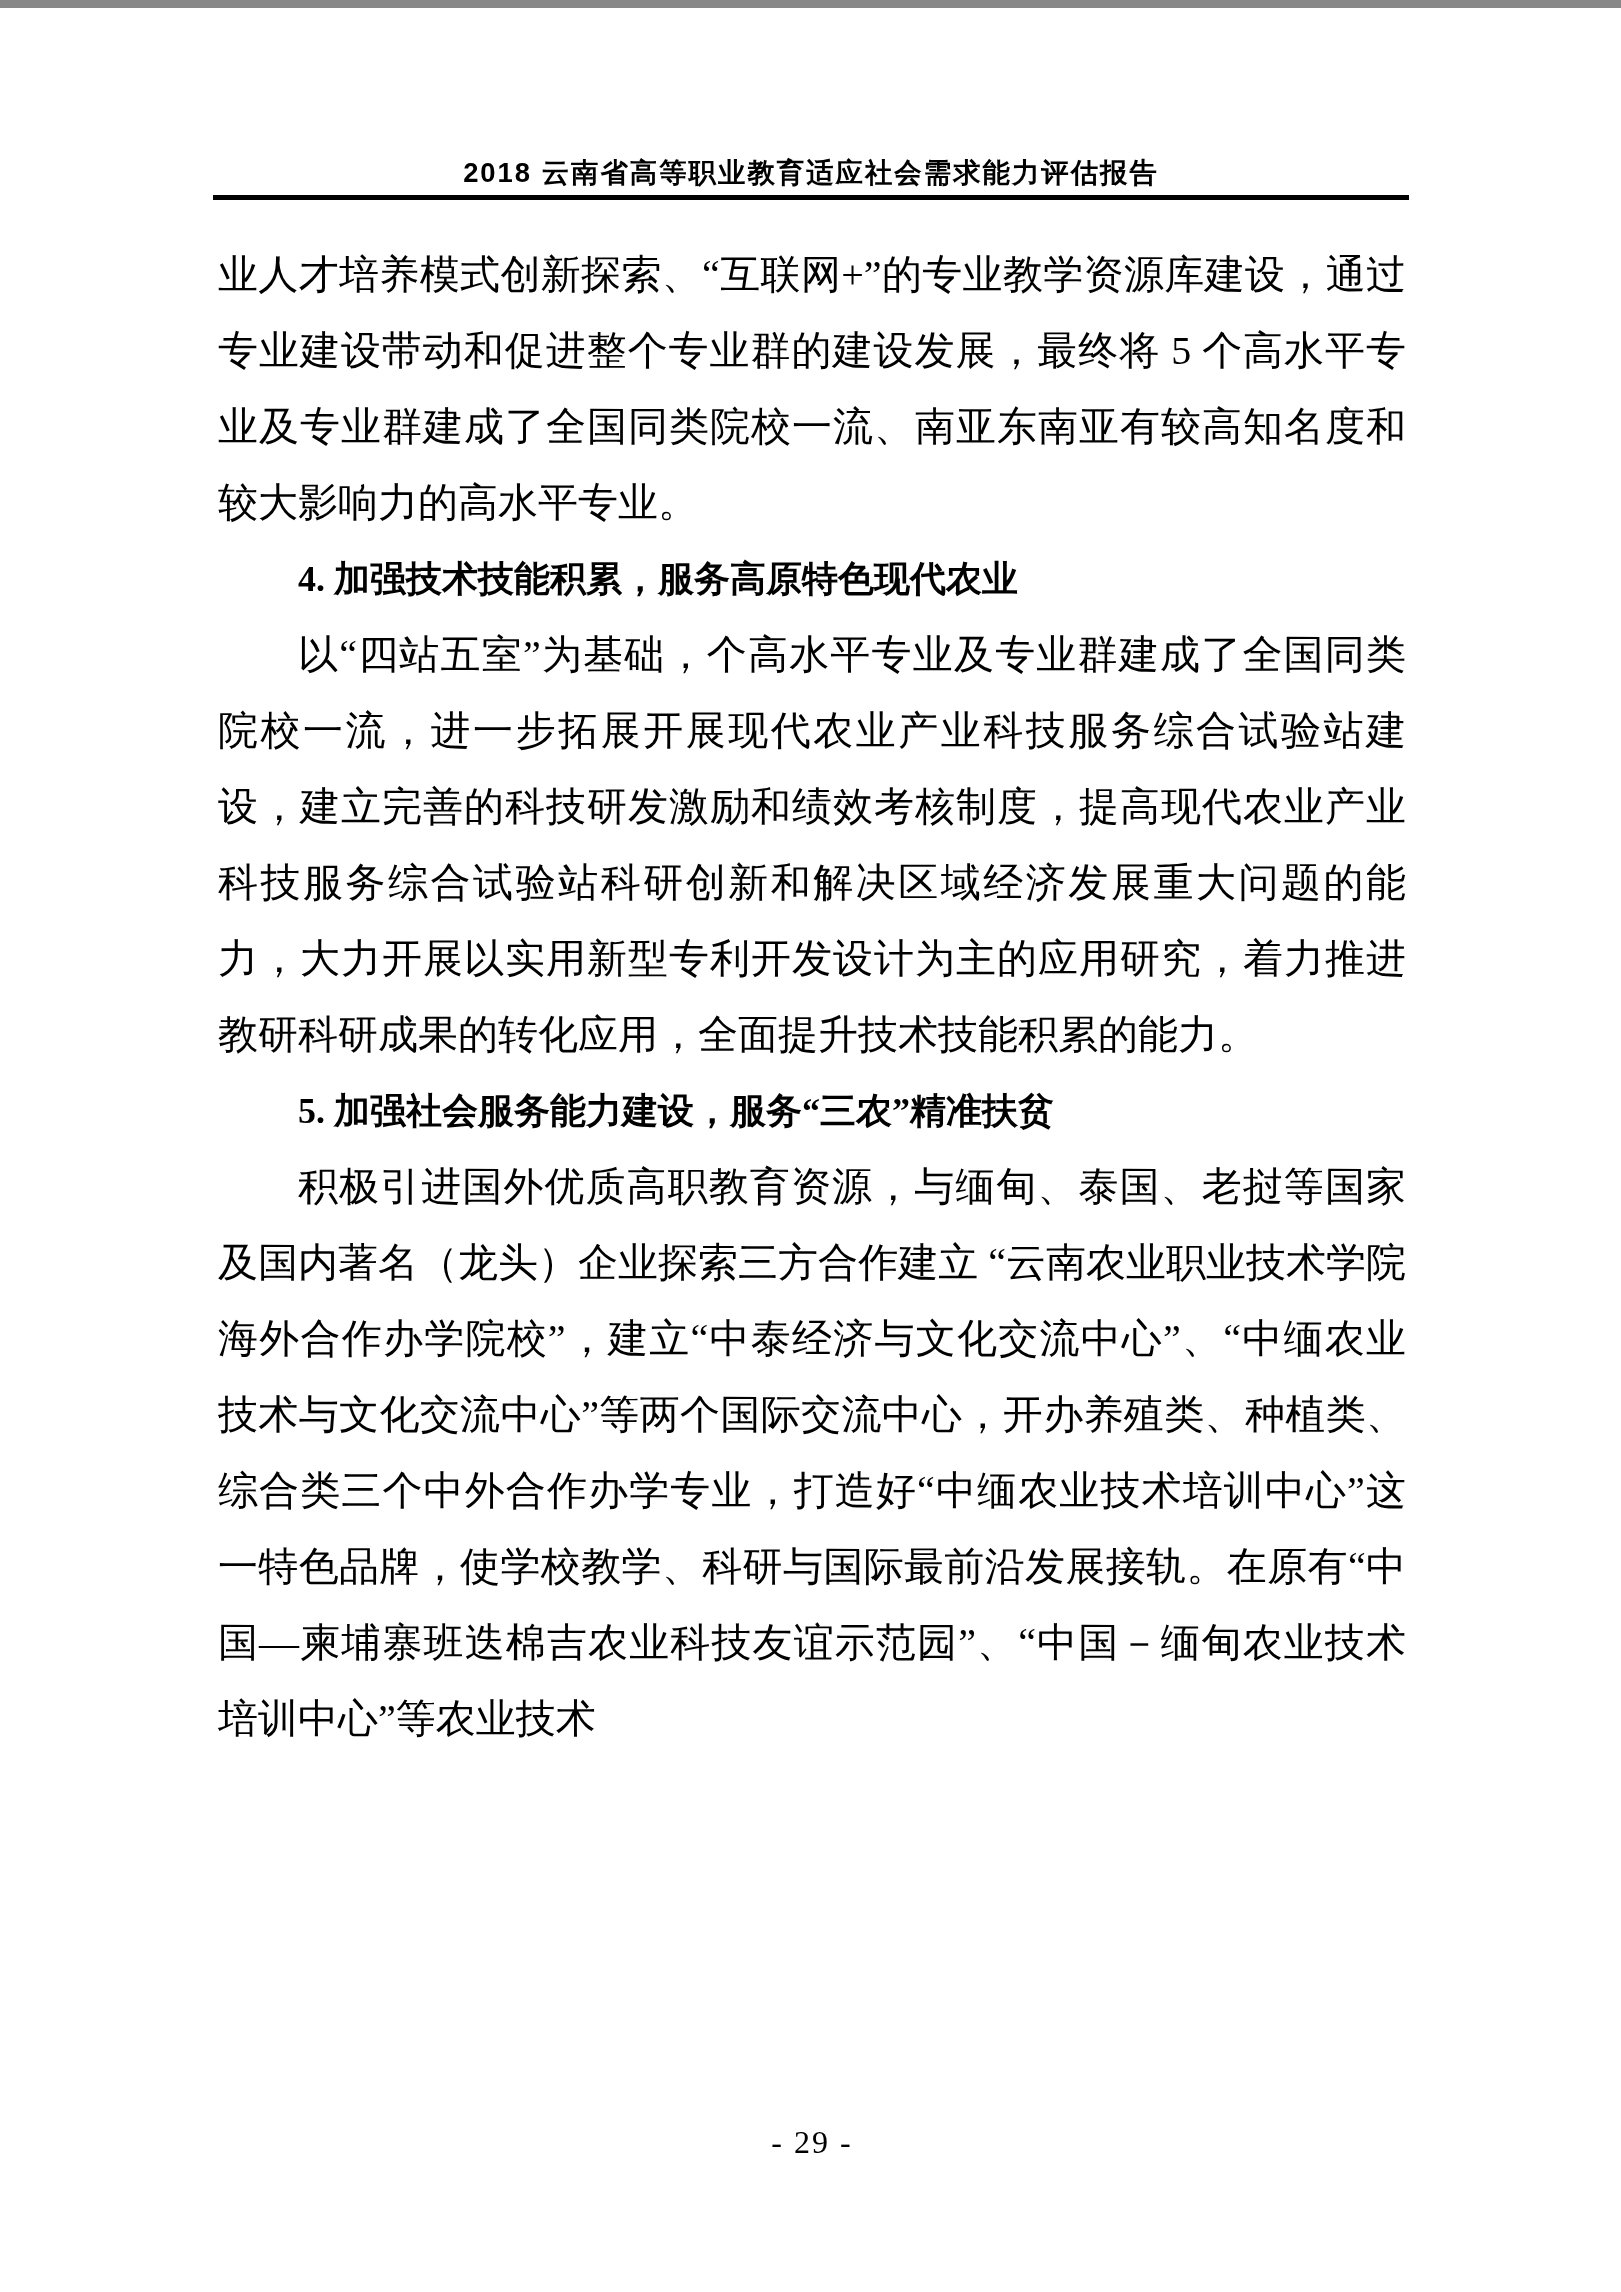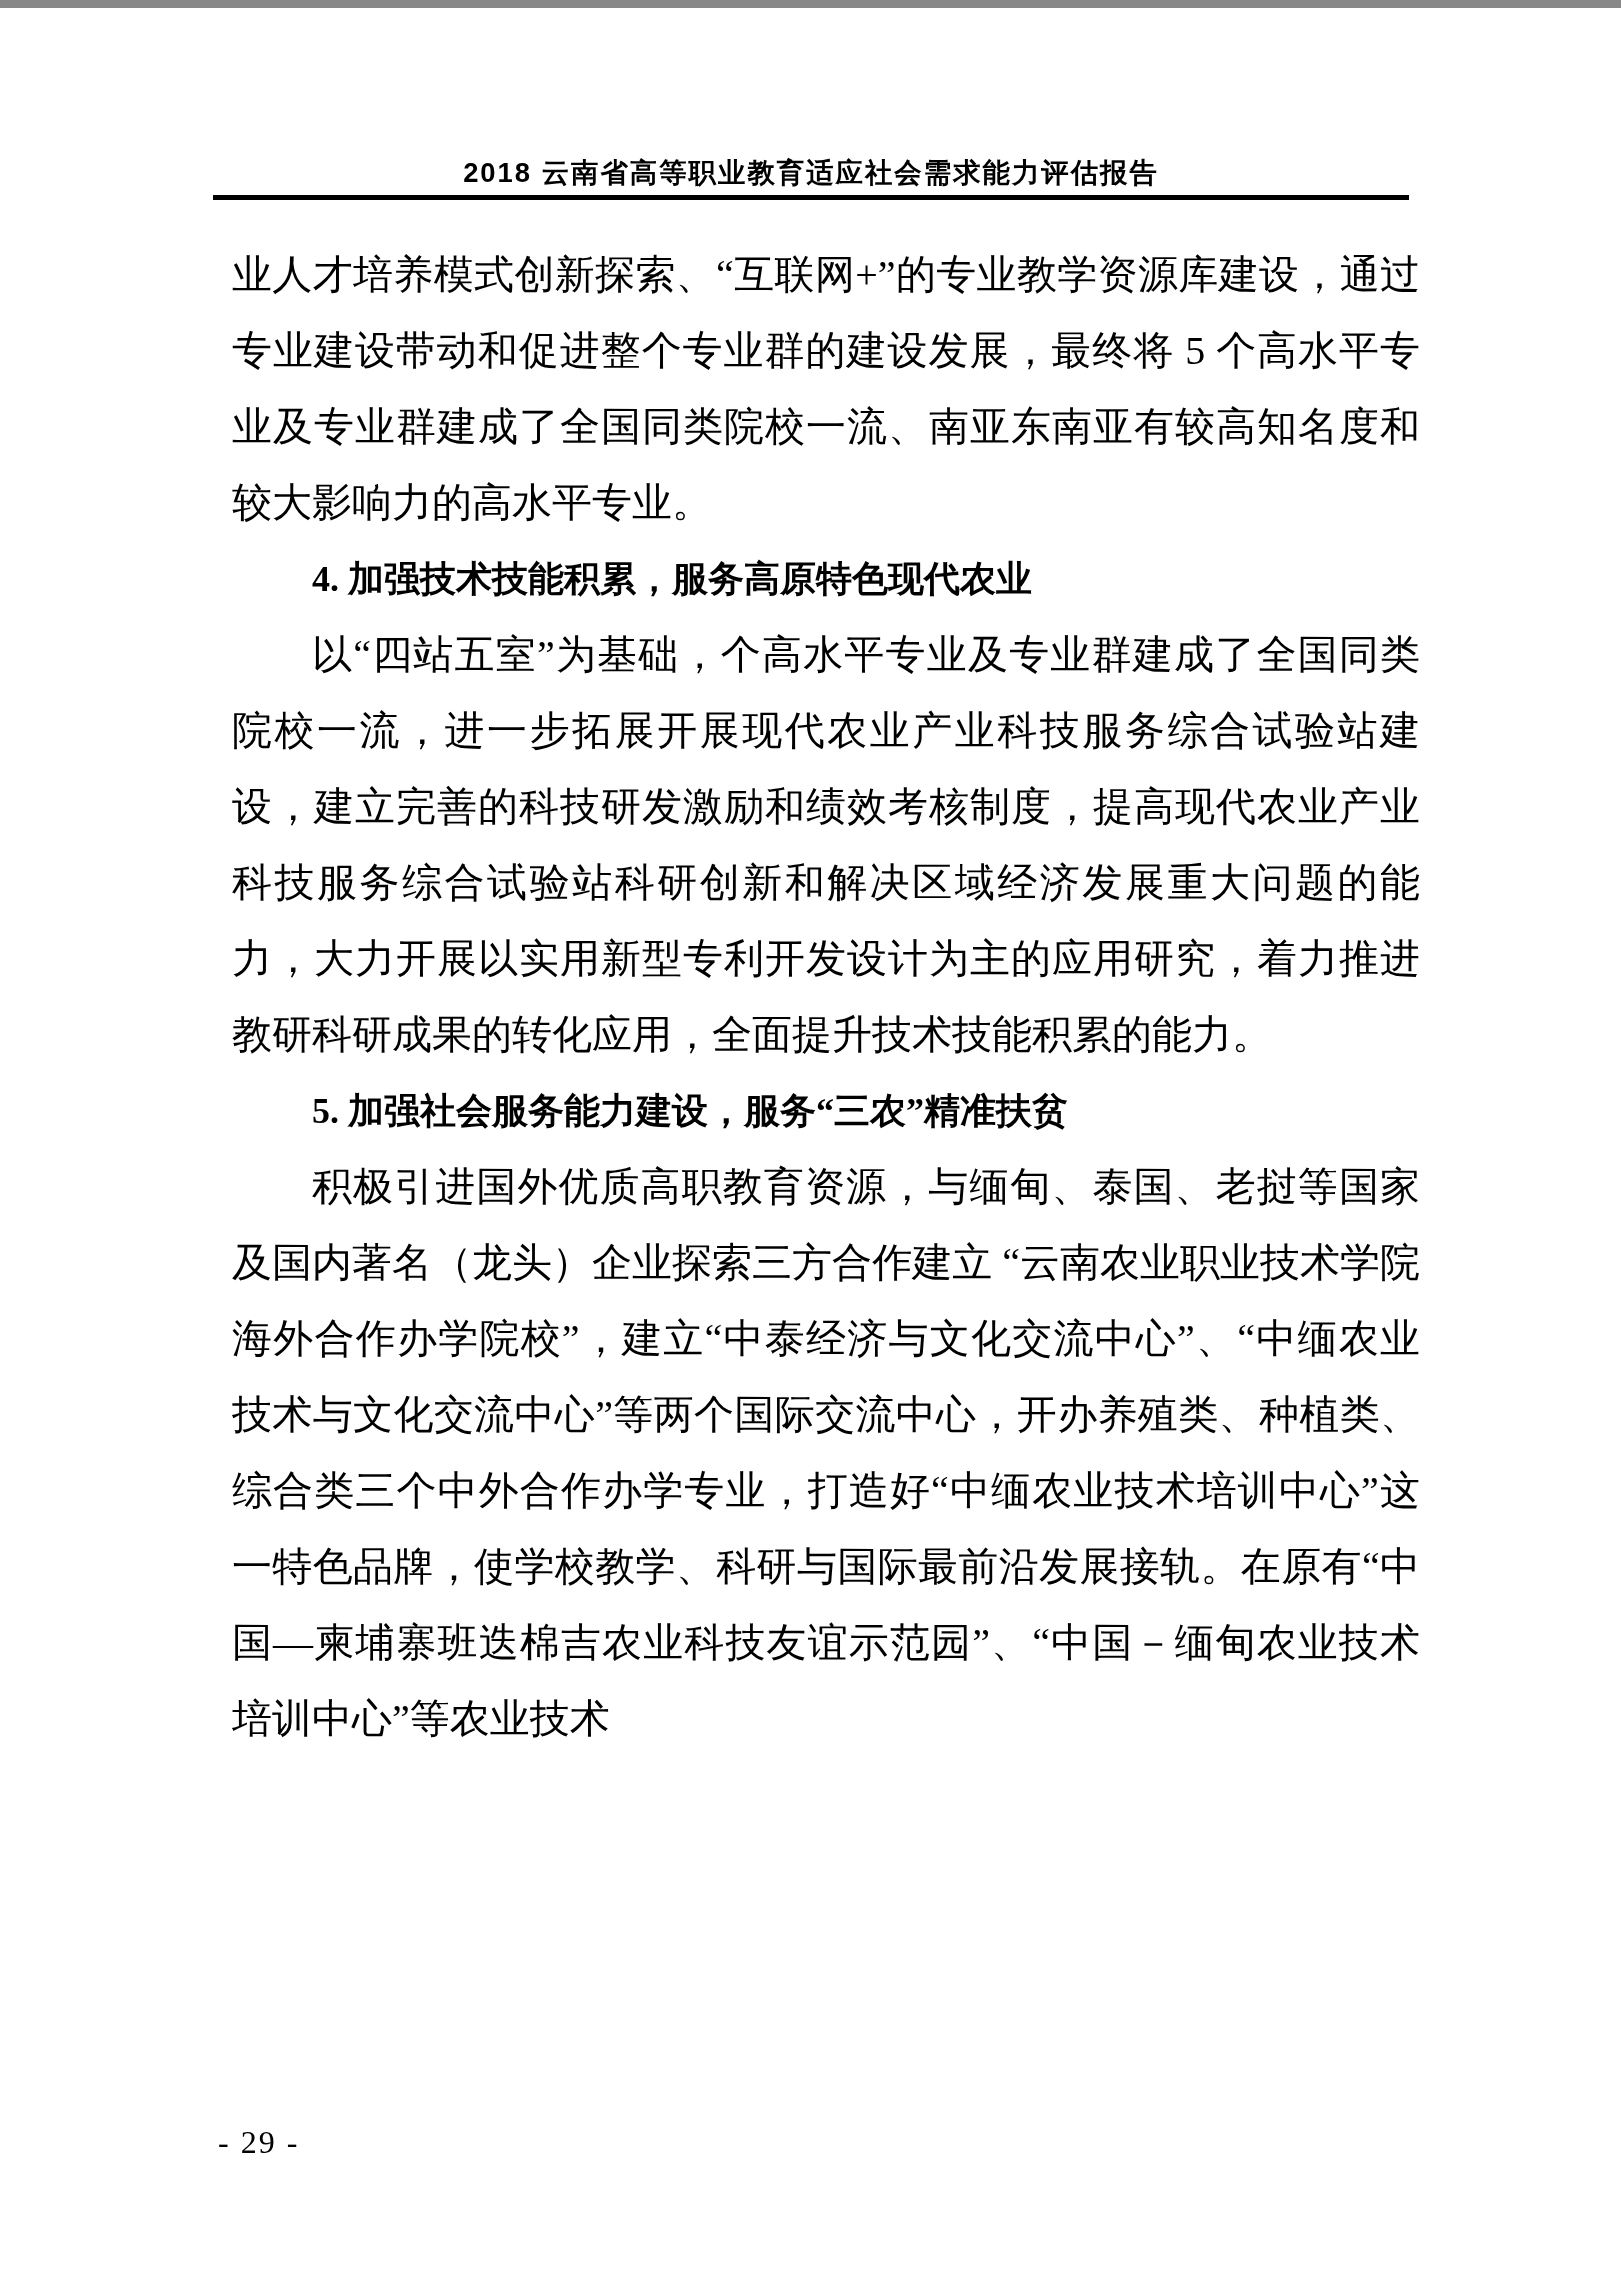--- a/index.html
+++ b/index.html
@@ -33,21 +33,21 @@
   }
   .header-rule {
     margin-top: 2.9px;
     width: 1196px;
     height: 4.9px;
     background: #000000;
   }
   .content {
     position: absolute;
     top: 229px;
-    left: 232px;
+    left: 218px;
     width: 1188px;
     font-family: "Liberation Serif", "DejaVu Serif", serif;
     font-size: 40px;
     line-height: 76px;
     text-align: justify;
     text-align-last: left;
     word-break: break-all;
   }
   .para {
     margin: 0;
@@ -61,21 +61,21 @@
     font-weight: bold;
     text-indent: 80px;
     font-size: 36px;
     line-height: 76px;
   }
   .footer {
     position: absolute;
     top: 2115px;
     left: 218px;
     width: 1188px;
-    text-align: left;
+    text-align: center;
     font-family: "Liberation Serif", "DejaVu Serif", serif;
     font-size: 32px;
     line-height: 39px;
     letter-spacing: 2px;
   }
 </style>
 </head>
 <body>
 
 <div class="page">

